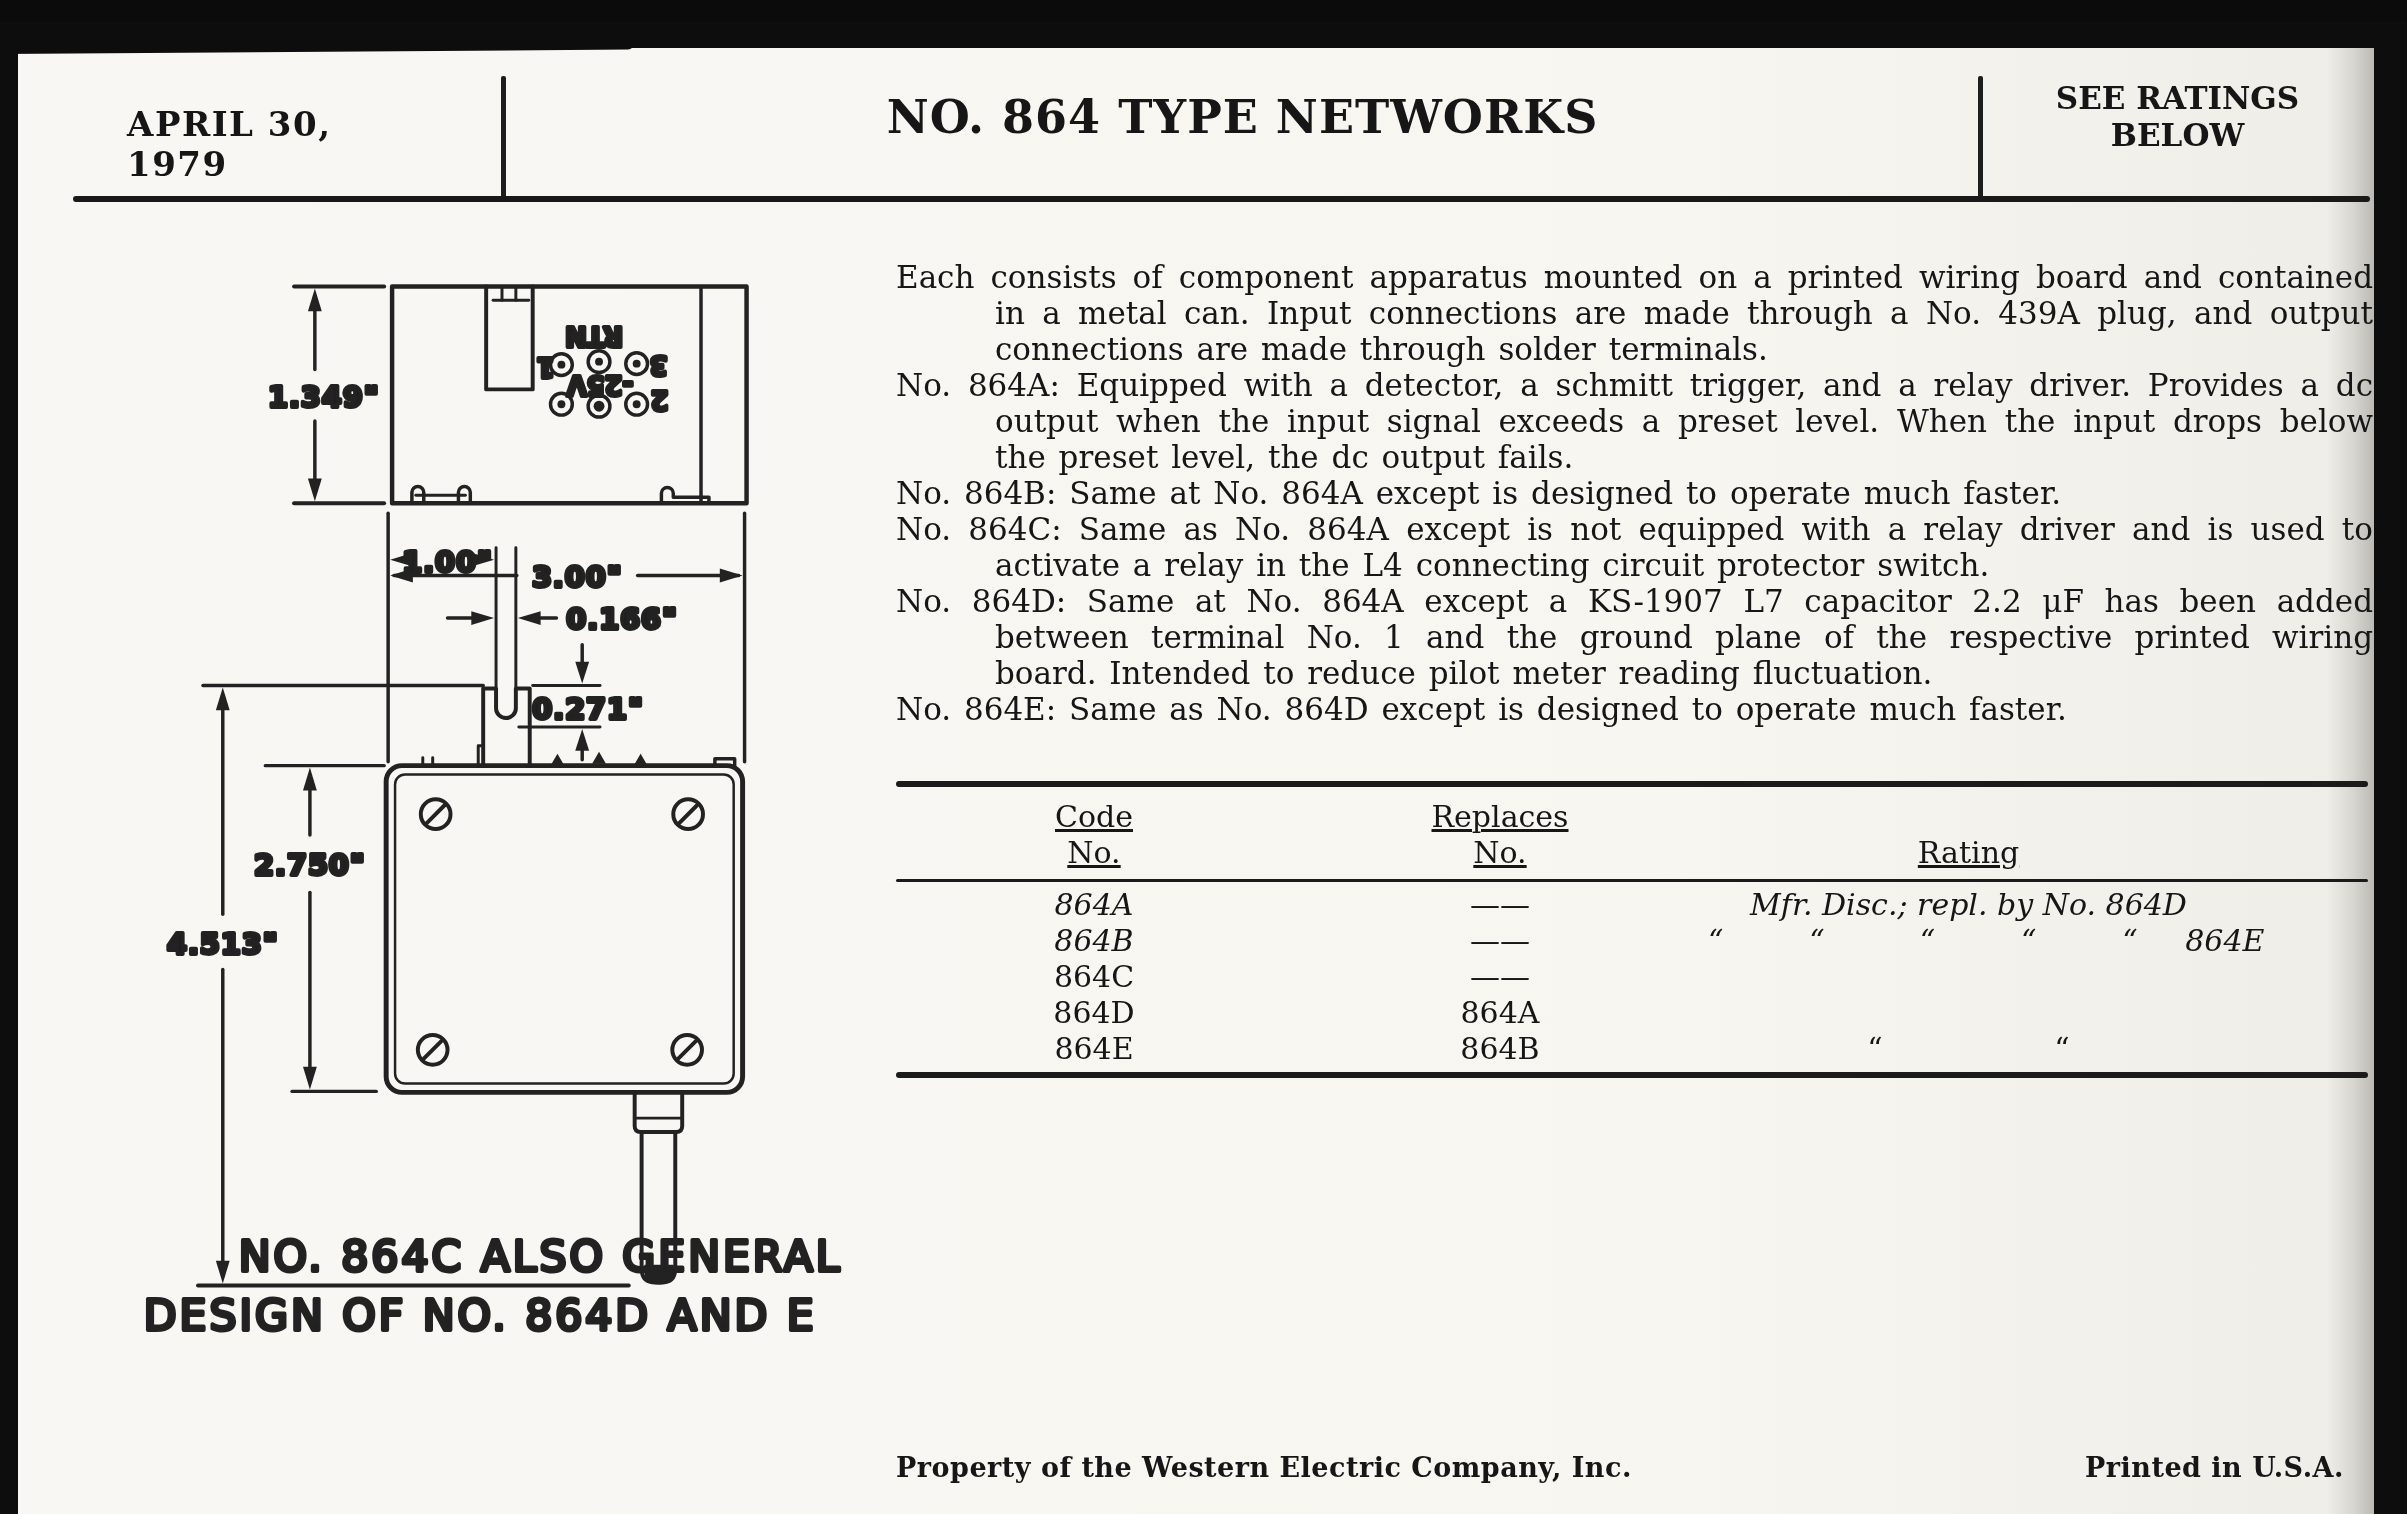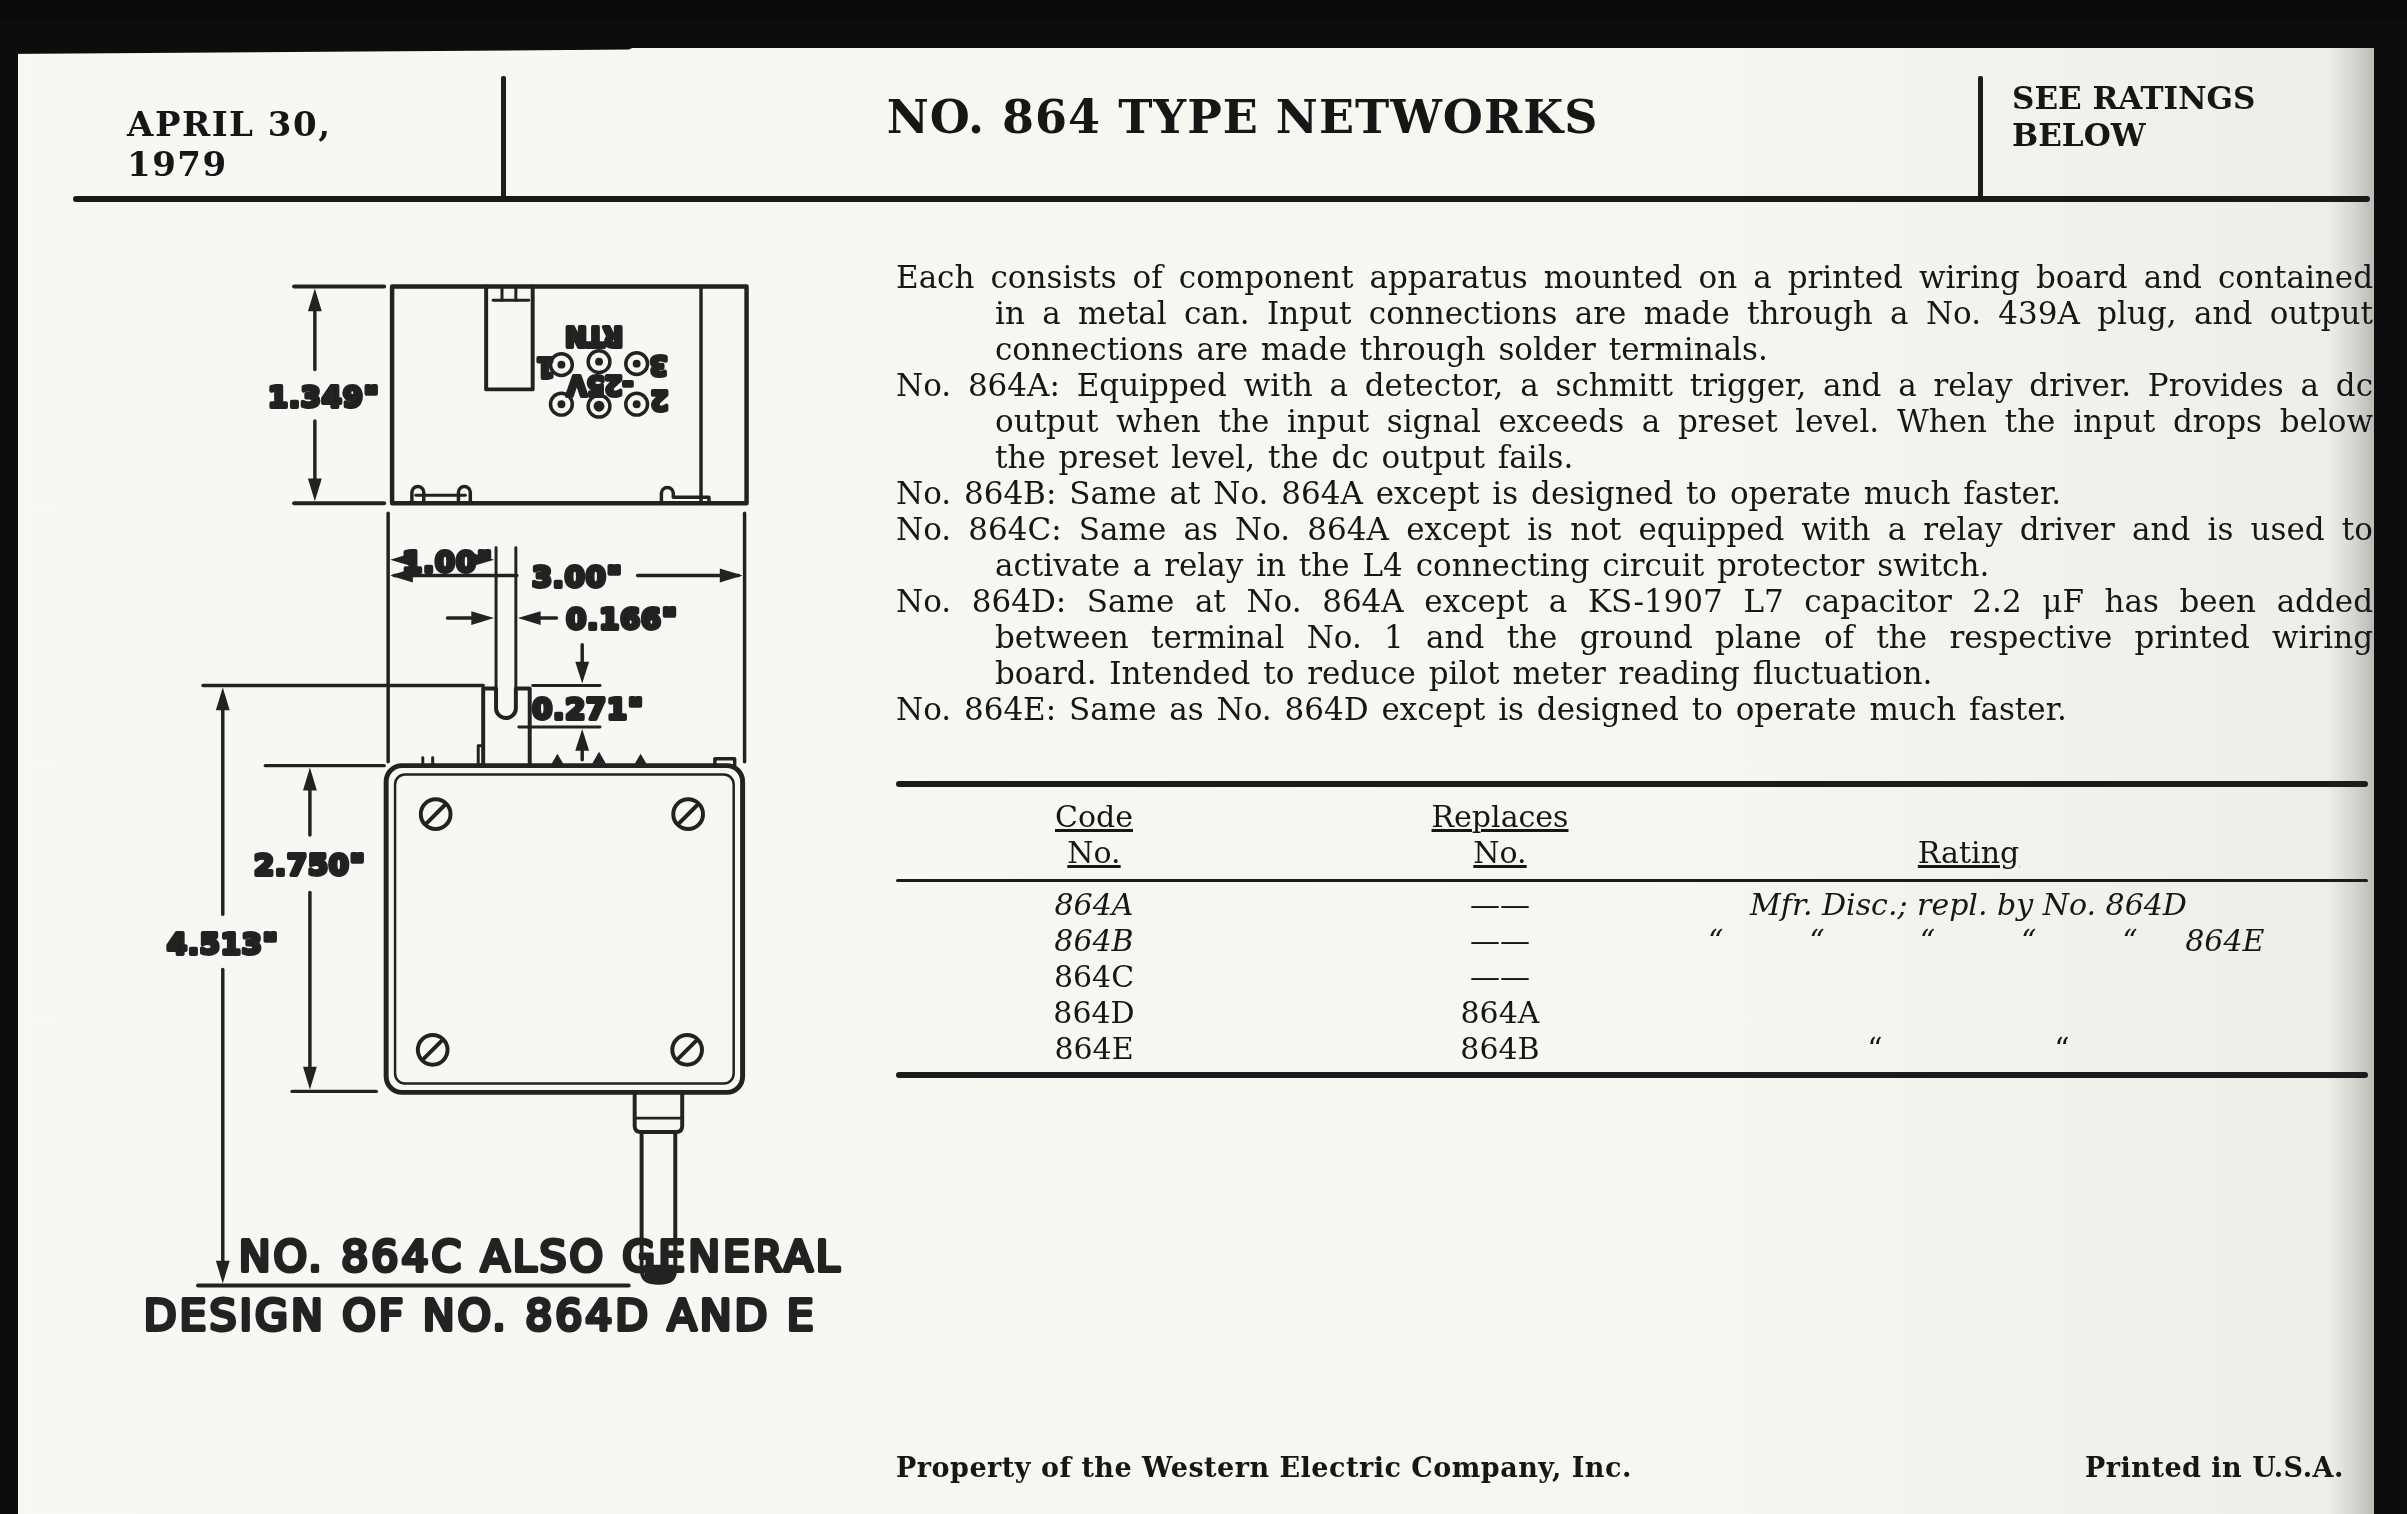--- a/index.html
+++ b/index.html
@@ -20,21 +20,21 @@
                 background:repeating-linear-gradient(87deg,#555 0 6px,transparent 6px 14px);filter:blur(1px);}
 
   
   .hdr-date{position:absolute;left:127px;top:83px;width:297px;font-size:34px;font-weight:bold;
             letter-spacing:1.5px;}
   .hdr-div{position:absolute;width:5px;background:#1d1d1d;border-radius:2px;}
   .hdr-div.left{left:501px;top:55px;height:125px;}
   .hdr-div.right{left:1978px;top:55px;height:125px;}
   .hdr-title{position:absolute;left:881px;top:69px;width:723px;text-align:center;font-size:46px;
              font-weight:bold;letter-spacing:1px;white-space:nowrap;}
-  .hdr-ratings{position:absolute;left:2012px;top:59px;width:331px;text-align:left;font-size:31px;
+  .hdr-ratings{position:absolute;left:2012px;top:59px;width:331px;text-align:center;font-size:31px;
                font-weight:bold;line-height:37px;}
   .hdr-rule{position:absolute;left:73px;top:175px;width:2297px;height:6px;background:#191919;border-radius:3px;}
 
   
   .paras{position:absolute;left:896px;top:238px;width:1477px;font-size:31px;line-height:36px;
          word-spacing:3px;}
   .para{margin:0;text-align:justify;padding-left:99px;text-indent:-99px;}
 
   
   .rtable{position:absolute;left:896px;top:760px;width:1472px;font-size:30px;}

